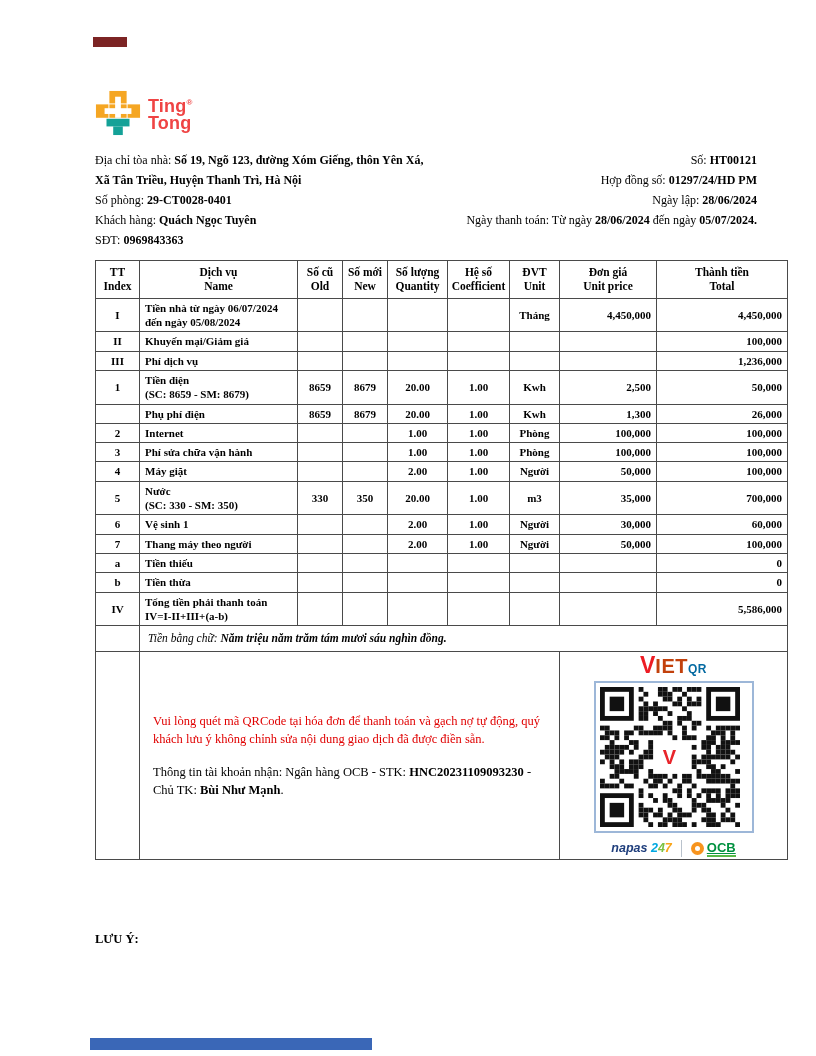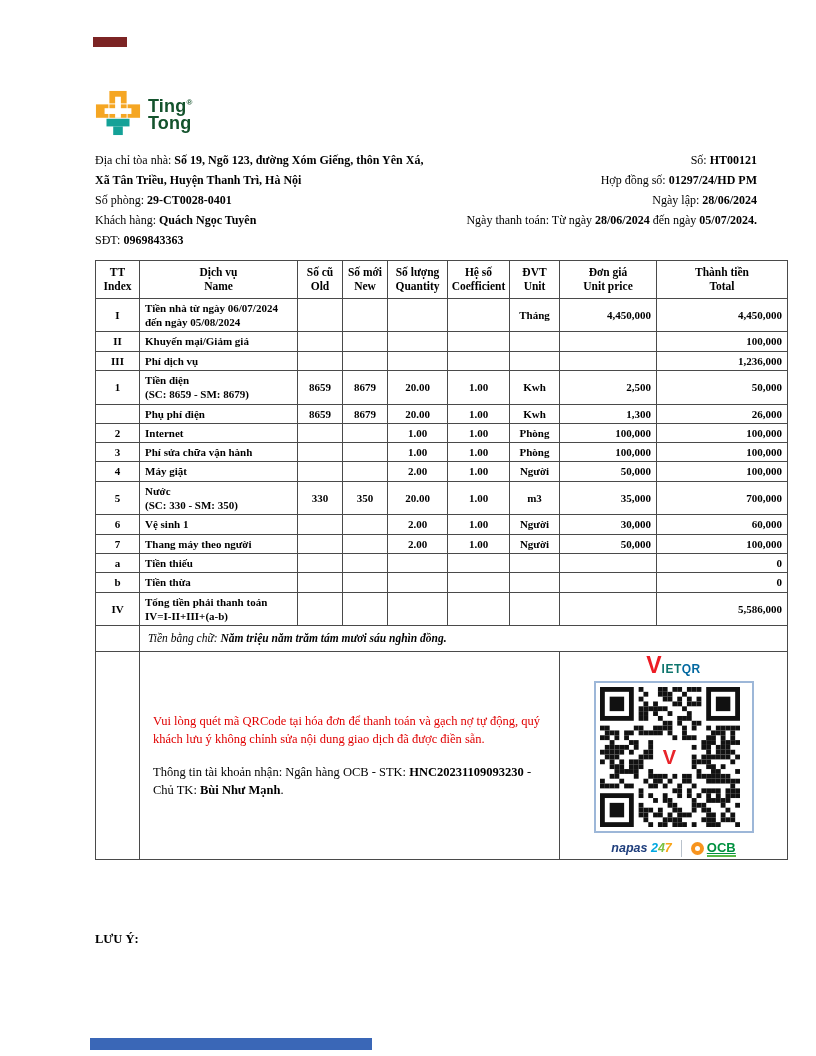--- a/index.html
+++ b/index.html
@@ -7,21 +7,21 @@
     position:relative; width:816px; height:1056px; margin:0 auto;
     background:#ffffff; overflow:hidden;
     font-family:"Liberation Serif", serif; color:#000;
   }
   .top-mark { position:absolute; left:93px; top:37px; width:34px; height:10px; background:#7c2424; }
   .bottom-bar { position:absolute; left:90px; top:1038px; width:282px; height:12px; background:#3a67b7; }
 
   
   .header { position:absolute; left:95px; top:90px; width:645px; display:flex; justify-content:space-between; align-items:flex-start; }
   .logo { display:flex; align-items:center; gap:7px; }
-  .logo-text { font-family:"Liberation Sans", sans-serif; font-weight:bold; color:#14532d; font-size:18px; line-height:0.95; letter-spacing:0.2px; }
+  .logo-text { font-family:"Liberation Sans", sans-serif; font-weight:bold; color:#ef4444; font-size:18px; line-height:0.95; letter-spacing:0.2px; }
   .logo-text sup { font-size:8px; }
   .title { width:312px; text-align:right; font-weight:bold; font-size:16.5px; line-height:1.18; }
 
   
   .info { position:absolute; left:95px; top:152px; width:662px; font-size:12px; }
   .info-line { display:flex; justify-content:space-between; height:20px; line-height:16px; }
   .info b { font-weight:bold; }
   .info .r { text-align:right; white-space:nowrap; }
 
   
@@ -36,21 +36,21 @@
   tr.words-row .words-val { font-weight:bold; }
 
   
   tr.pay-row td { height:202px; vertical-align:middle; }
   .pay-text { padding:0 6px 0 8px; font-size:12.5px; font-weight:normal; line-height:1.45; }
   .pay-notice { color:#e00000; margin-bottom:14px; }
   .pay-account b { font-weight:bold; }
   .qr-wrap { width:170px; margin:0 auto; text-align:center; font-family:"Liberation Sans", sans-serif; }
   .vietqr-logo { font-weight:bold; margin-bottom:4px; line-height:1; }
   .vq-v  { color:#ed1c24; font-size:23px; }
-  .vq-iet{ color:#0f766e; font-size:12px; letter-spacing:0.5px; }
+  .vq-iet{ color:#c2410c; font-size:20px; letter-spacing:0.5px; }
   .vq-qr { color:#0369a1; font-size:12px; letter-spacing:0.5px; }
   .qr-frame { width:148px; margin:0 auto; border:2px solid #9db7d8; background:#fff; padding:4px; }
   .qr-inner { position:relative; width:140px; height:140px; }
   .qr-inner svg { display:block; }
   .qr-center-v { position:absolute; left:50%; top:50%; transform:translate(-50%,-50%);
     width:26px; height:26px; background:#fff; color:#e8252b;
     font-family:"Liberation Sans", sans-serif; font-weight:bold; font-size:20px;
     display:flex; align-items:center; justify-content:center; }
   .qr-logos { display:flex; align-items:center; justify-content:center; gap:9px; margin-top:7px; }
   .napas { font-size:12.5px; font-weight:bold; font-style:italic; white-space:nowrap; }

